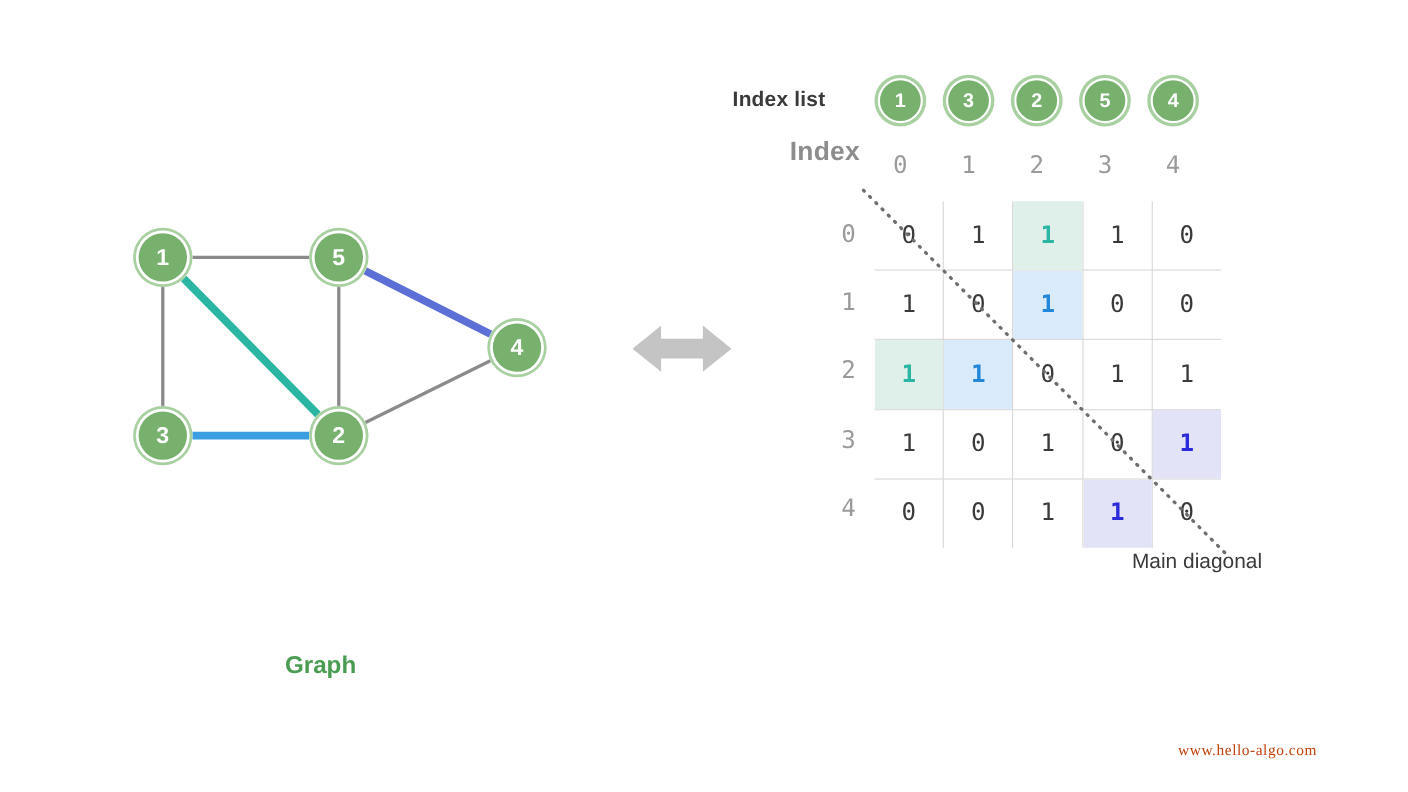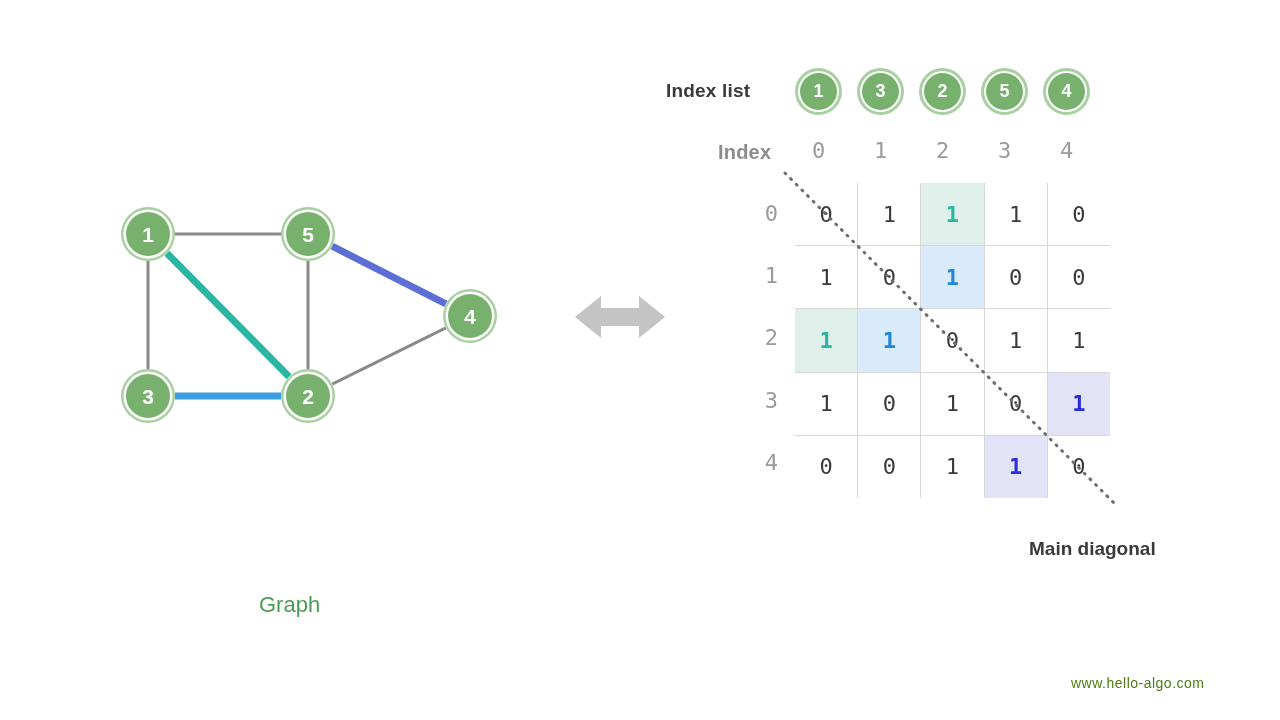--- a/index.html
+++ b/index.html
@@ -62,22 +62,22 @@
     left: 20px;
     top: 22px;
     font-size: 19px;
     font-weight: bold;
     color: #3a3a3a;
     letter-spacing: 0.2px;
   }
   #index-label {
     position: absolute;
     left: 72px;
-    top: 83px;
-    font-size: 20px;
+    top: 66px;
+    font-size: 24px;
     font-weight: bold;
     color: #8d8d8d;
     letter-spacing: 0.2px;
   }
 
   .vertex-chips {
     position: absolute;
     left: 149px;
     top: 10px;
     display: flex;
@@ -188,45 +188,45 @@
     left: 130px;
     top: 108px;
     width: 360px;
     height: 350px;
     pointer-events: none;
   }
 
   #main-diagonal-label {
     position: absolute;
     left: 383px;
-    top: 480px;
+    top: 442px;
     font-size: 19px;
-    font-weight: bold;
+    font-weight: normal;
     color: #3a3a3a;
     white-space: nowrap;
   }
 
   
   .caption {
     position: absolute;
     font-size: 22px;
-    font-weight: normal;
+    font-weight: bold;
     color: #4a9c52;
     white-space: nowrap;
   }
   #caption-graph  { left: 259px; top: 592px; }
   #caption-matrix { left: 833px; top: 592px; }
 
   #watermark {
     position: absolute;
     left: 1071px;
     top: 675px;
-    font-family: Liberation Sans, sans-serif;
+    font-family: Liberation Serif, serif;
     font-size: 14px;
-    color: #4d7c0f;
+    color: #c2410c;
     letter-spacing: 0.5px;
     white-space: nowrap;
   }
 </style>
 </head>
 <body>
 
 <div class="stage">
 
   <div id="graph-panel">

